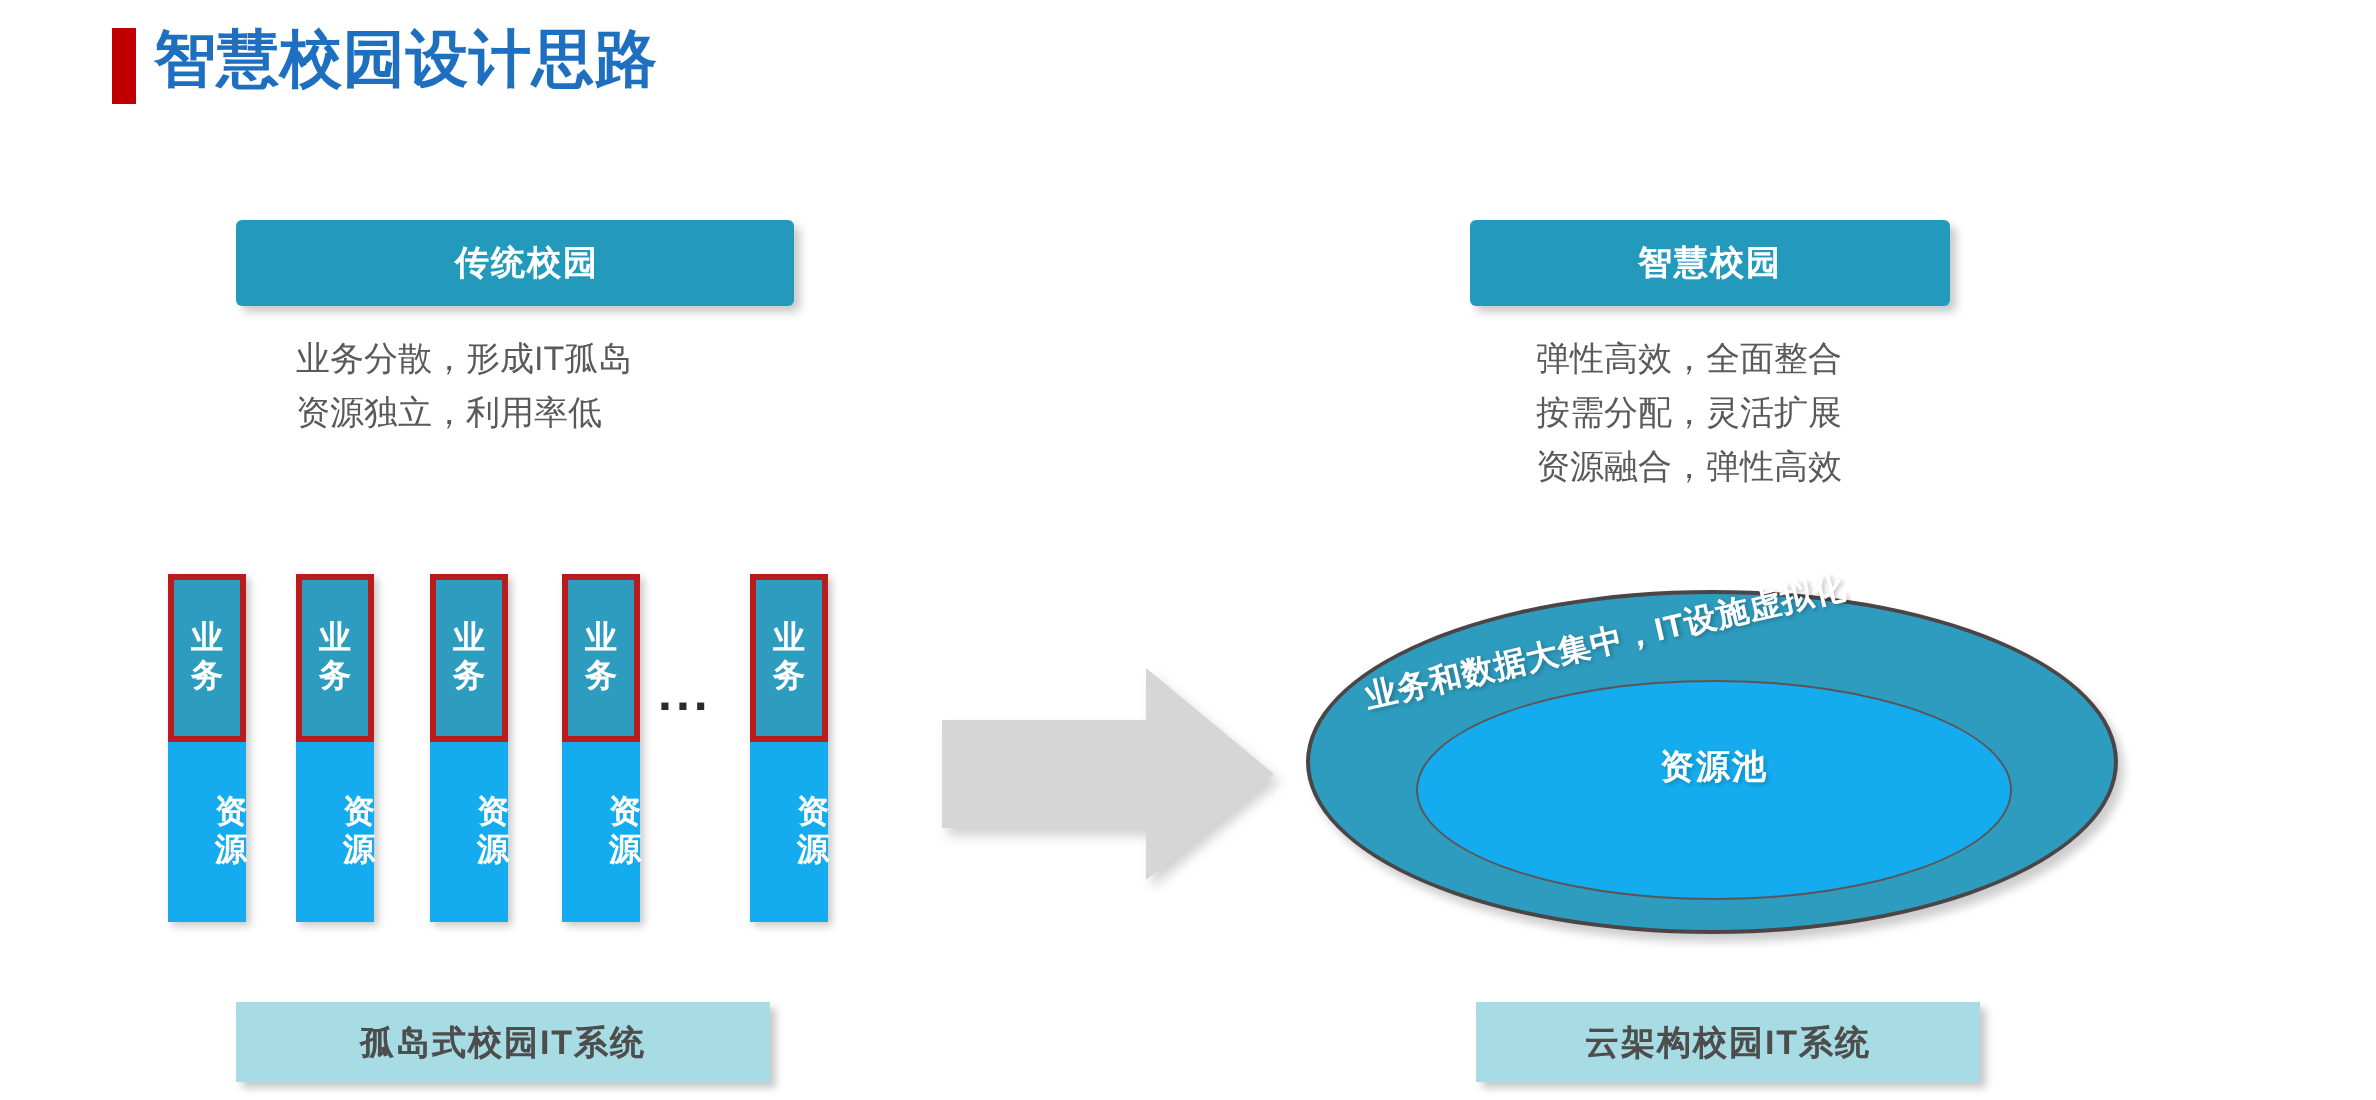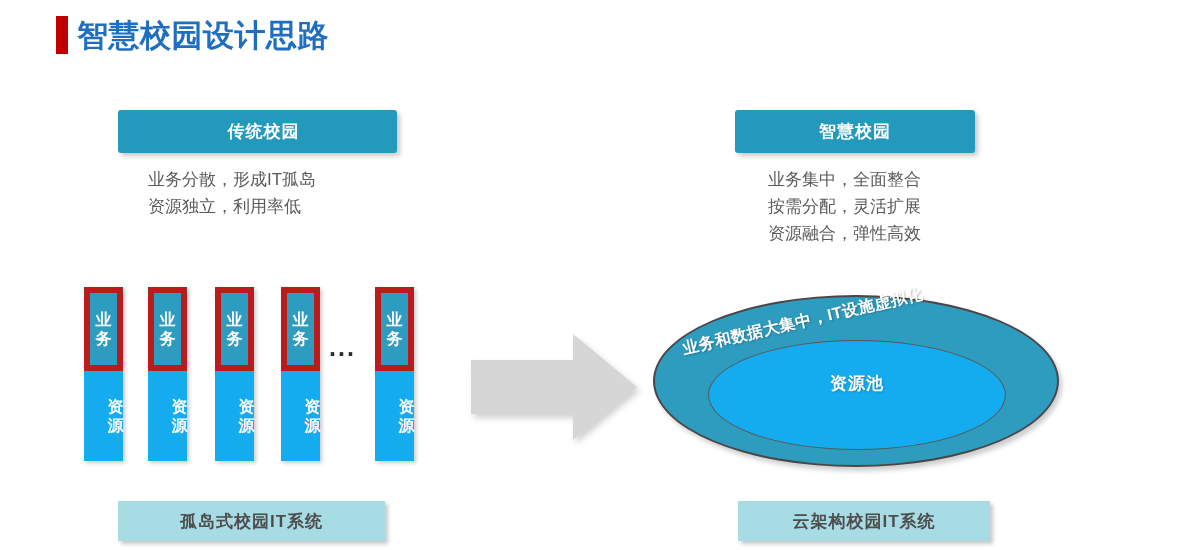--- a/index.html
+++ b/index.html
@@ -14,21 +14,21 @@
     overflow: hidden;
     font-family: "Liberation Sans", "DejaVu Sans", sans-serif;
   }
 
   
   #title-block {
     position: absolute;
     left: 30px;
     top: 14px;
     display: flex;
-    align-items: center;
+    align-items: flex-start;
     height: 42px;
     padding-left: 26px;
   }
   #title-accent-bar {
     width: 12px;
     height: 38px;
     background: #C00000;
     margin-right: 9px;
   }
   #page-title {
@@ -90,21 +90,21 @@
   .pillar {
     position: absolute;
     top: 0;
     width: 39px;
     height: 174px;
     box-shadow: 2px 2px 4px rgba(0,0,0,0.22);
   }
   .pillar-biz {
     height: 84px;
     background: #2E9CBE;
-    border: 6px solid #b91c1c;
+    border: 3px solid #b91c1c;
     box-sizing: border-box;
     display: flex;
     align-items: center;
     justify-content: center;
   }
   .pillar-res {
     height: 90px;
     background: #14ACEE;
     display: flex;
     align-items: center;
@@ -297,21 +297,21 @@
 
 <svg id="transition-arrow" viewBox="0 0 166 106">
   <polygon points="0,26 102,26 102,0 166,53 102,106 102,80 0,80" fill="#D6D6D6"></polygon>
 </svg>
 
 <div class="col-header" id="right-header">
   <span>智慧校园</span>
 </div>
 
 <div class="desc-block" id="right-desc">
-  <div>业务集中，全面整合</div>
+  <div>弹性高效，全面整合</div>
   <div>按需分配，灵活扩展</div>
   <div>资源融合，弹性高效</div>
 </div>
 
 <div id="cloud-pool">
   <div id="cloud-outer"></div>
   <div id="cloud-inner"></div>
   <div id="cloud-arc-label">业务和数据大集中，IT设施虚拟化</div>
   <div id="cloud-pool-label">资源池</div>
 </div>

